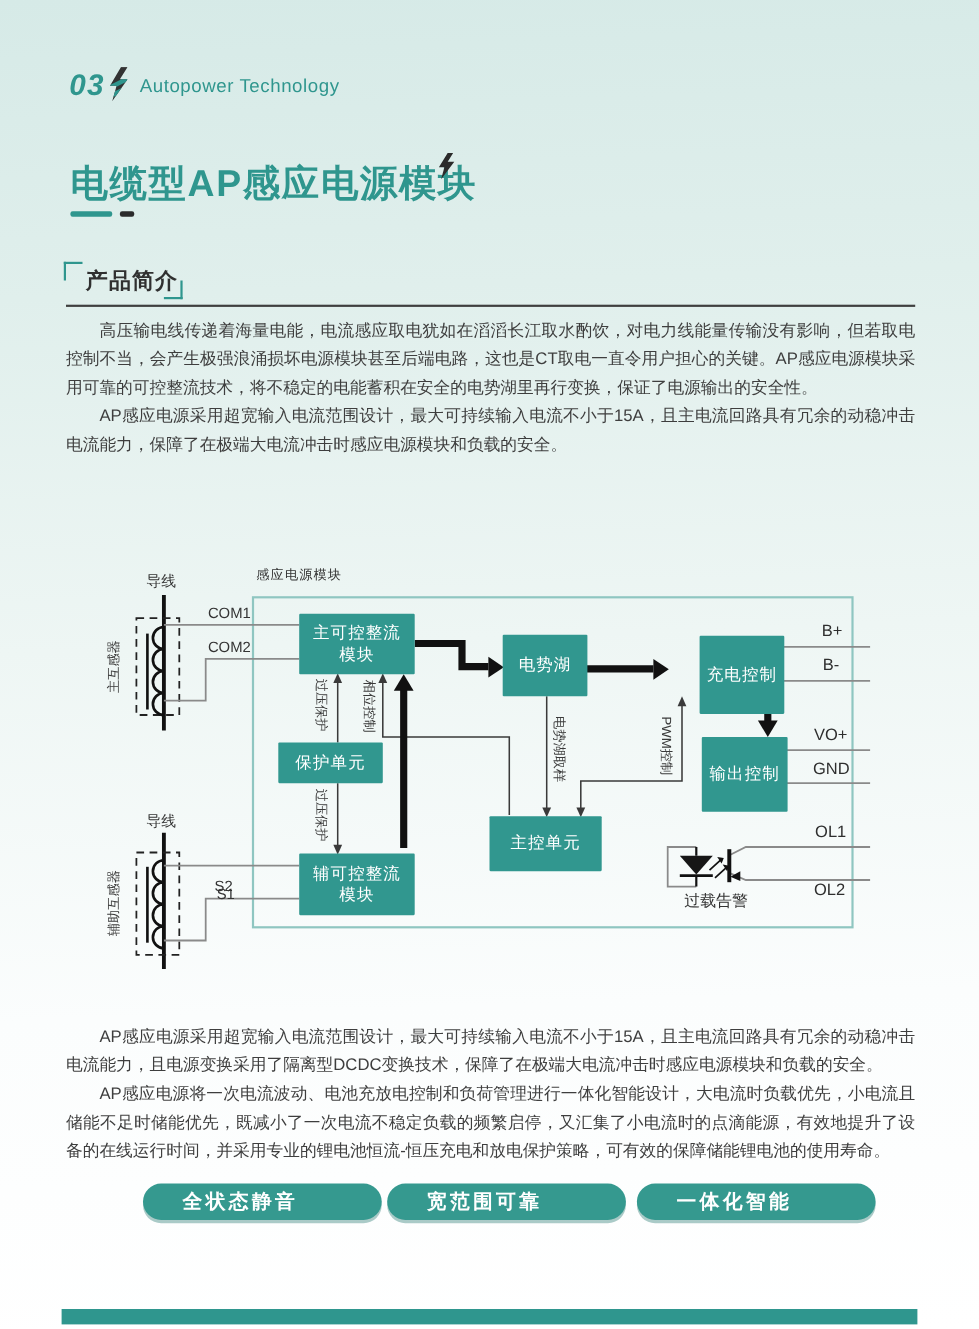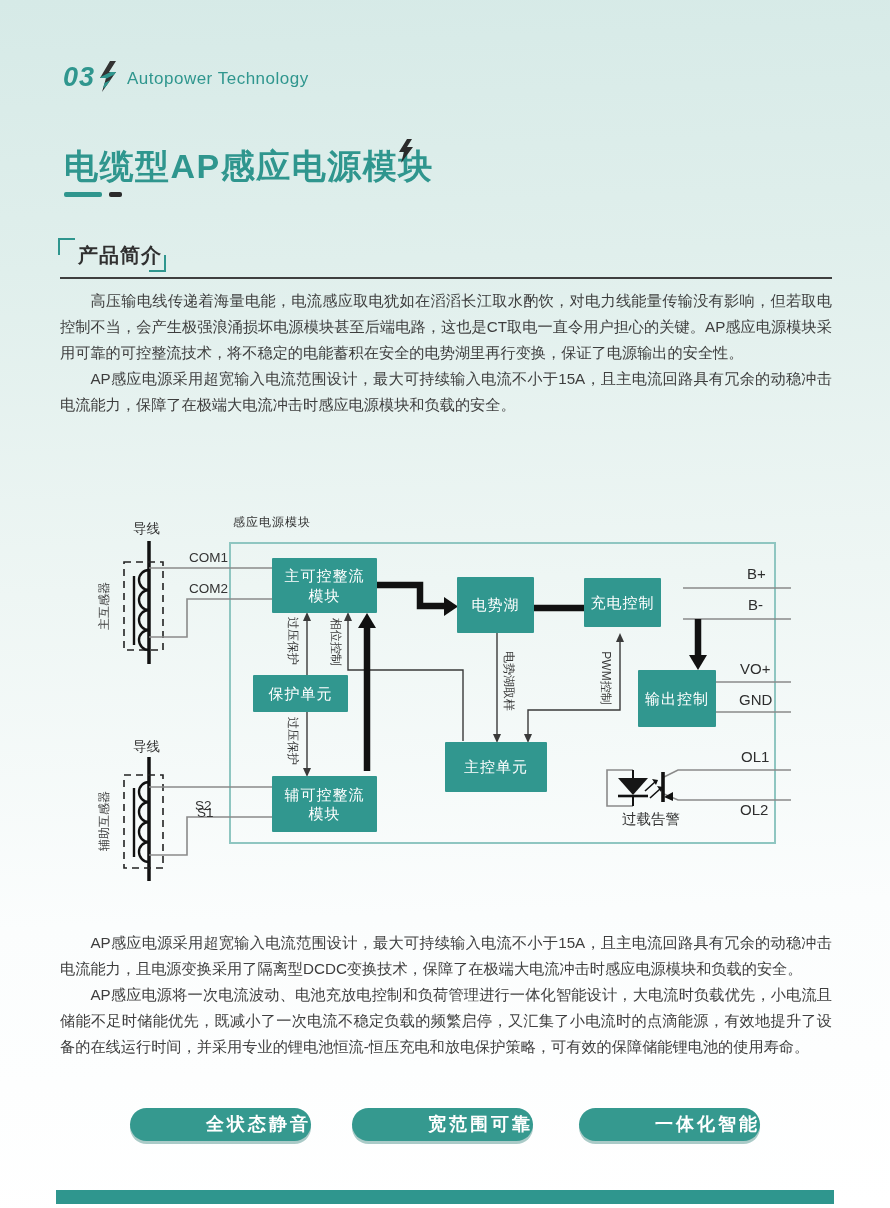--- a/index.html
+++ b/index.html
@@ -27,23 +27,23 @@
   .dsvg{left:0;top:0;width:890px;height:1208px;z-index:1;}
   .box{position:absolute;z-index:2;background:#31978f;color:#fff;display:flex;flex-direction:column;
        align-items:center;justify-content:center;font-size:15px;line-height:1.3;letter-spacing:1px;border-radius:1px;}
   .lbl{position:absolute;z-index:2;color:#333;font-size:13.5px;white-space:nowrap;}
   .term{position:absolute;z-index:2;color:#2e2e2e;font-size:15px;white-space:nowrap;}
   .vlbl{position:absolute;z-index:2;color:#3a3a3a;font-size:12px;white-space:nowrap;
         transform:translate(-50%,-50%) rotate(90deg);}
   .vlbl.ccw{transform:translate(-50%,-50%) rotate(-90deg);}
   .dtitle{left:233px;top:514px;font-size:12px;color:#333;letter-spacing:1px;z-index:2;position:absolute;}
   
-  .pill{position:absolute;top:1108px;width:181px;height:33px;border-radius:17px;background:#35998f;
-        color:#fff;font-size:18px;font-weight:bold;letter-spacing:3px;text-align:right;line-height:33px;
-        box-shadow:0 3px 0 rgba(44,125,118,.40);}
+  .pill{position:absolute;top:1076px;width:181px;height:33px;border-radius:17px;background:#35998f;
+        color:#fff;font-size:18px;font-weight:bold;letter-spacing:3px;text-align:left;line-height:33px;
+        box-shadow:0 3px 0 rgba(44,125,118,.40);padding-left:36px;}
   .pill1{left:130px;} .pill2{left:352px;} .pill3{left:579px;}
   .footerbar{left:56px;top:1190px;width:778px;height:14px;background:#2f968e;}
 </style>
 </head>
 <body>
 
 <div class="page">
 
   <span class="abs pnum">03</span>
   <svg class="abs" style="left:97px;top:61px;" width="24" height="32" viewBox="0 0 24 32">
@@ -182,24 +182,24 @@
   <div class="box" style="left:253px;top:675px;width:95px;height:37px;">
     <span>保护单元</span>
   </div>
   <div class="box" style="left:272px;top:776px;width:105px;height:56px;">
     <span>辅可控整流</span>
     <span>模块</span>
   </div>
   <div class="box" style="left:457px;top:577px;width:77px;height:56px;">
     <span>电势湖</span>
   </div>
-  <div class="box" style="left:584px;top:578px;width:77px;height:49px;">
+  <div class="box" style="left:636px;top:578px;width:77px;height:71px;">
     <span>充电控制</span>
   </div>
-  <div class="box" style="left:638px;top:670px;width:78px;height:57px;">
+  <div class="box" style="left:638px;top:670px;width:78px;height:68px;">
     <span>输出控制</span>
   </div>
   <div class="box" style="left:445px;top:742px;width:102px;height:50px;">
     <span>主控单元</span>
   </div>
 
   <div class="abs copy copy2">
     <p>AP感应电源采用超宽输入电流范围设计，最大可持续输入电流不小于15A，且主电流回路具有冗余的动稳冲击电流能力，且电源变换采用了隔离型DCDC变换技术，保障了在极端大电流冲击时感应电源模块和负载的安全。</p>
     <p>AP感应电源将一次电流波动、电池充放电控制和负荷管理进行一体化智能设计，大电流时负载优先，小电流且储能不足时储能优先，既减小了一次电流不稳定负载的频繁启停，又汇集了小电流时的点滴能源，有效地提升了设备的在线运行时间，并采用专业的锂电池恒流-恒压充电和放电保护策略，可有效的保障储能锂电池的使用寿命。</p>
   </div>

